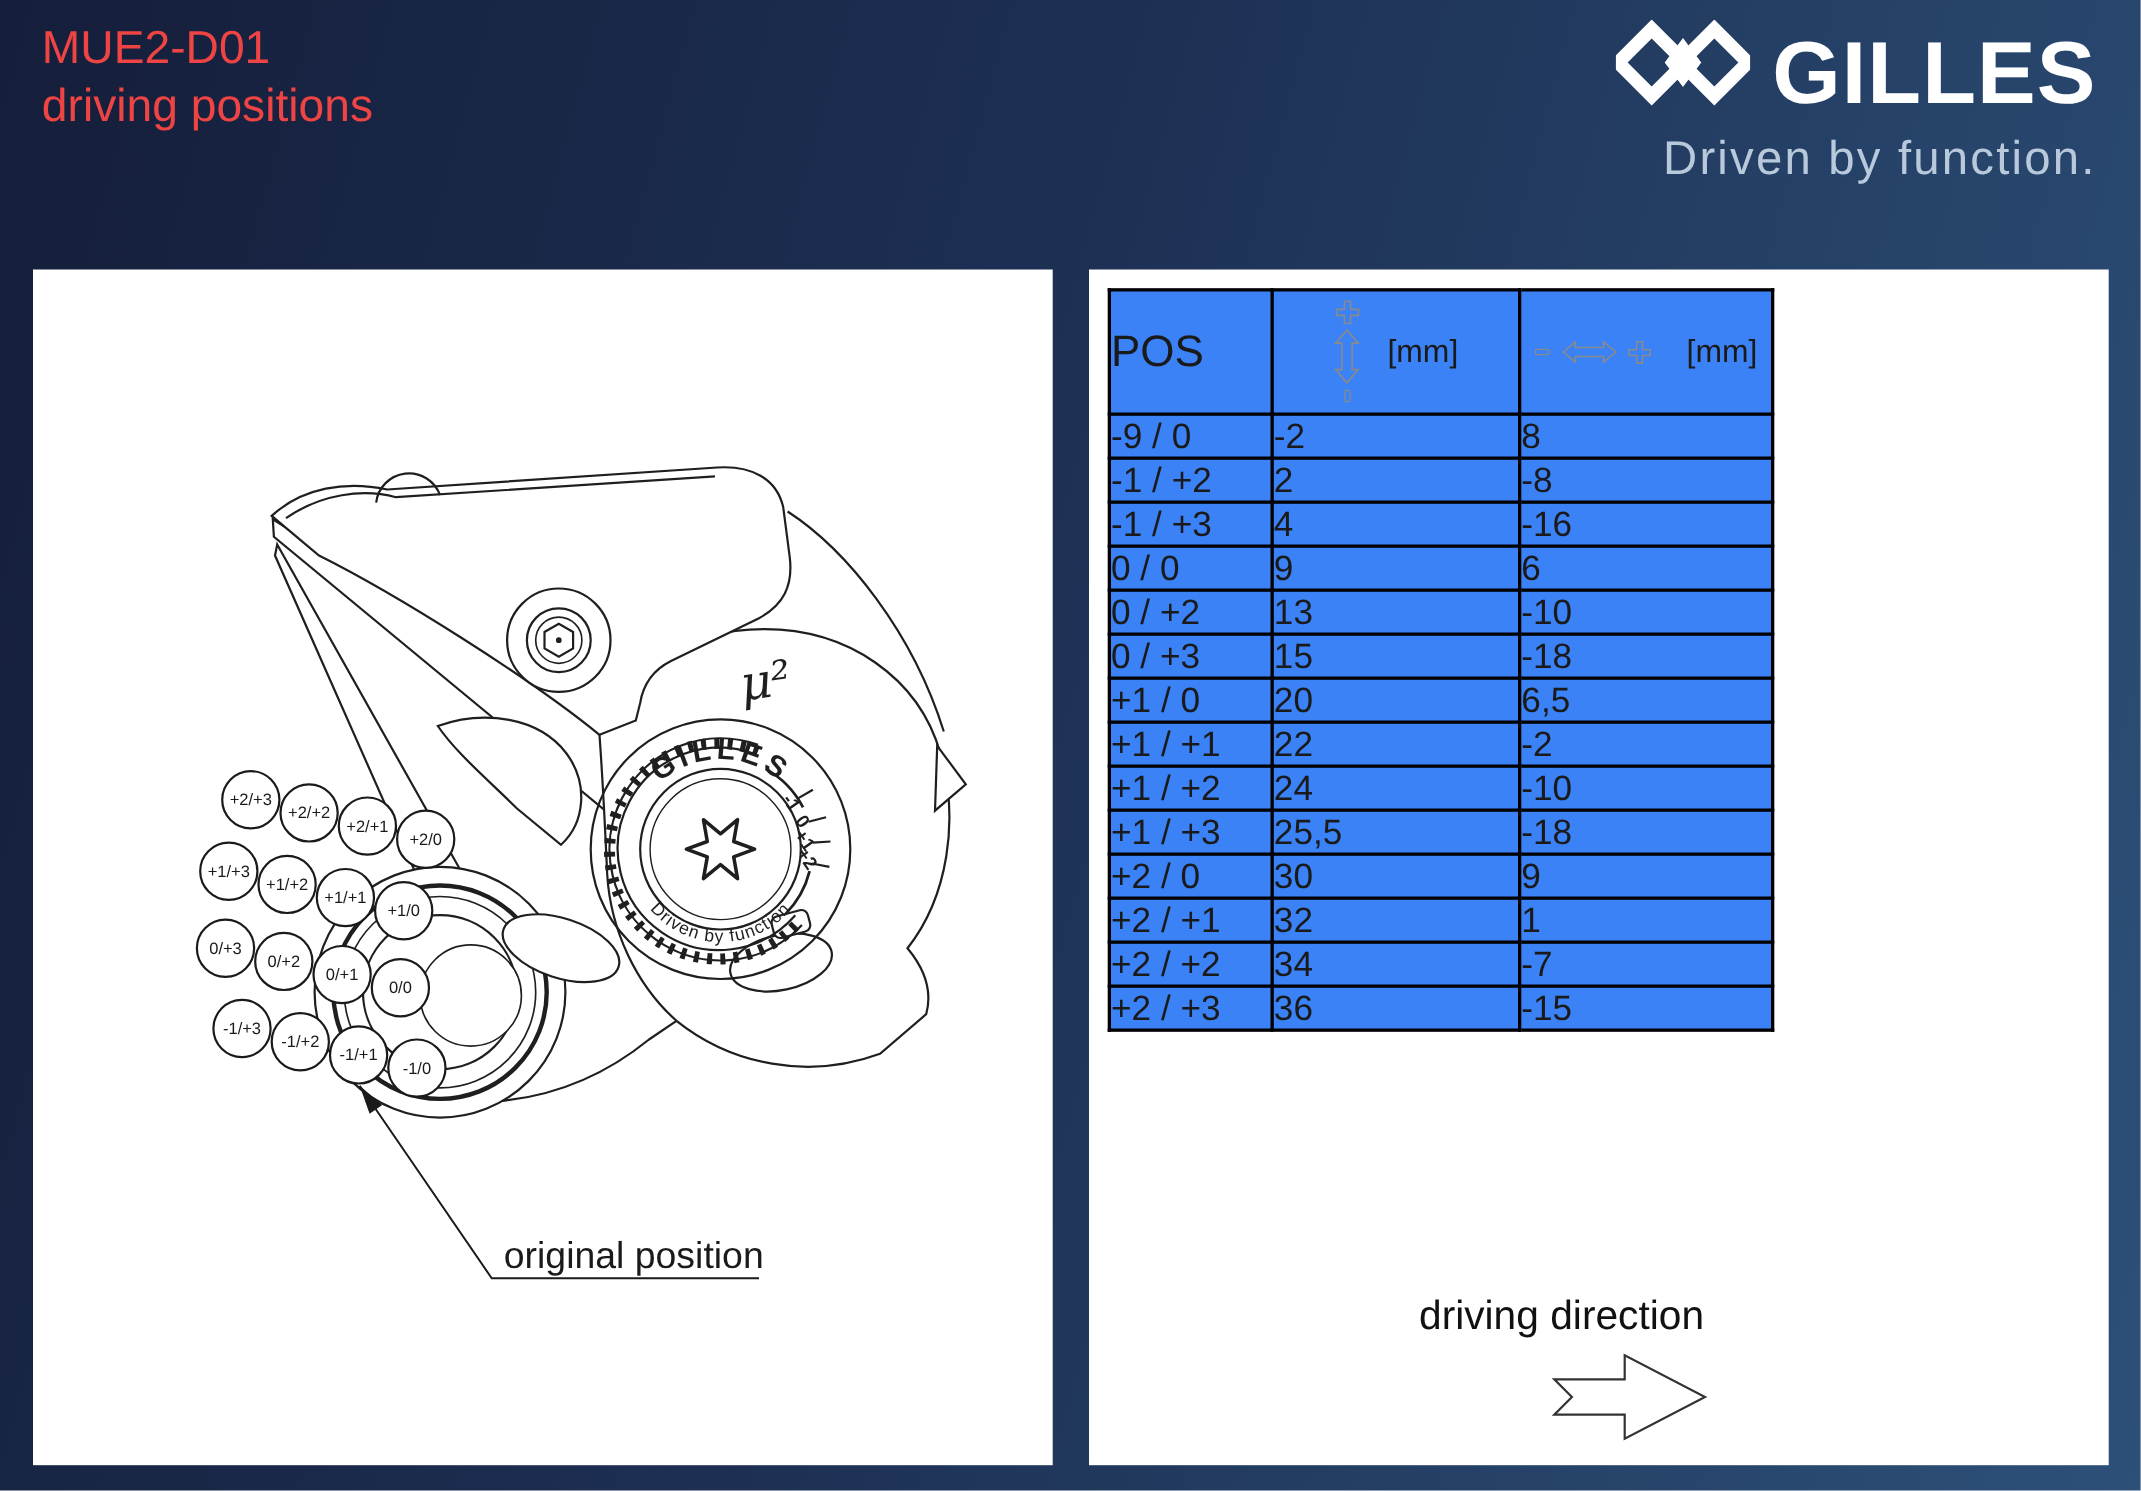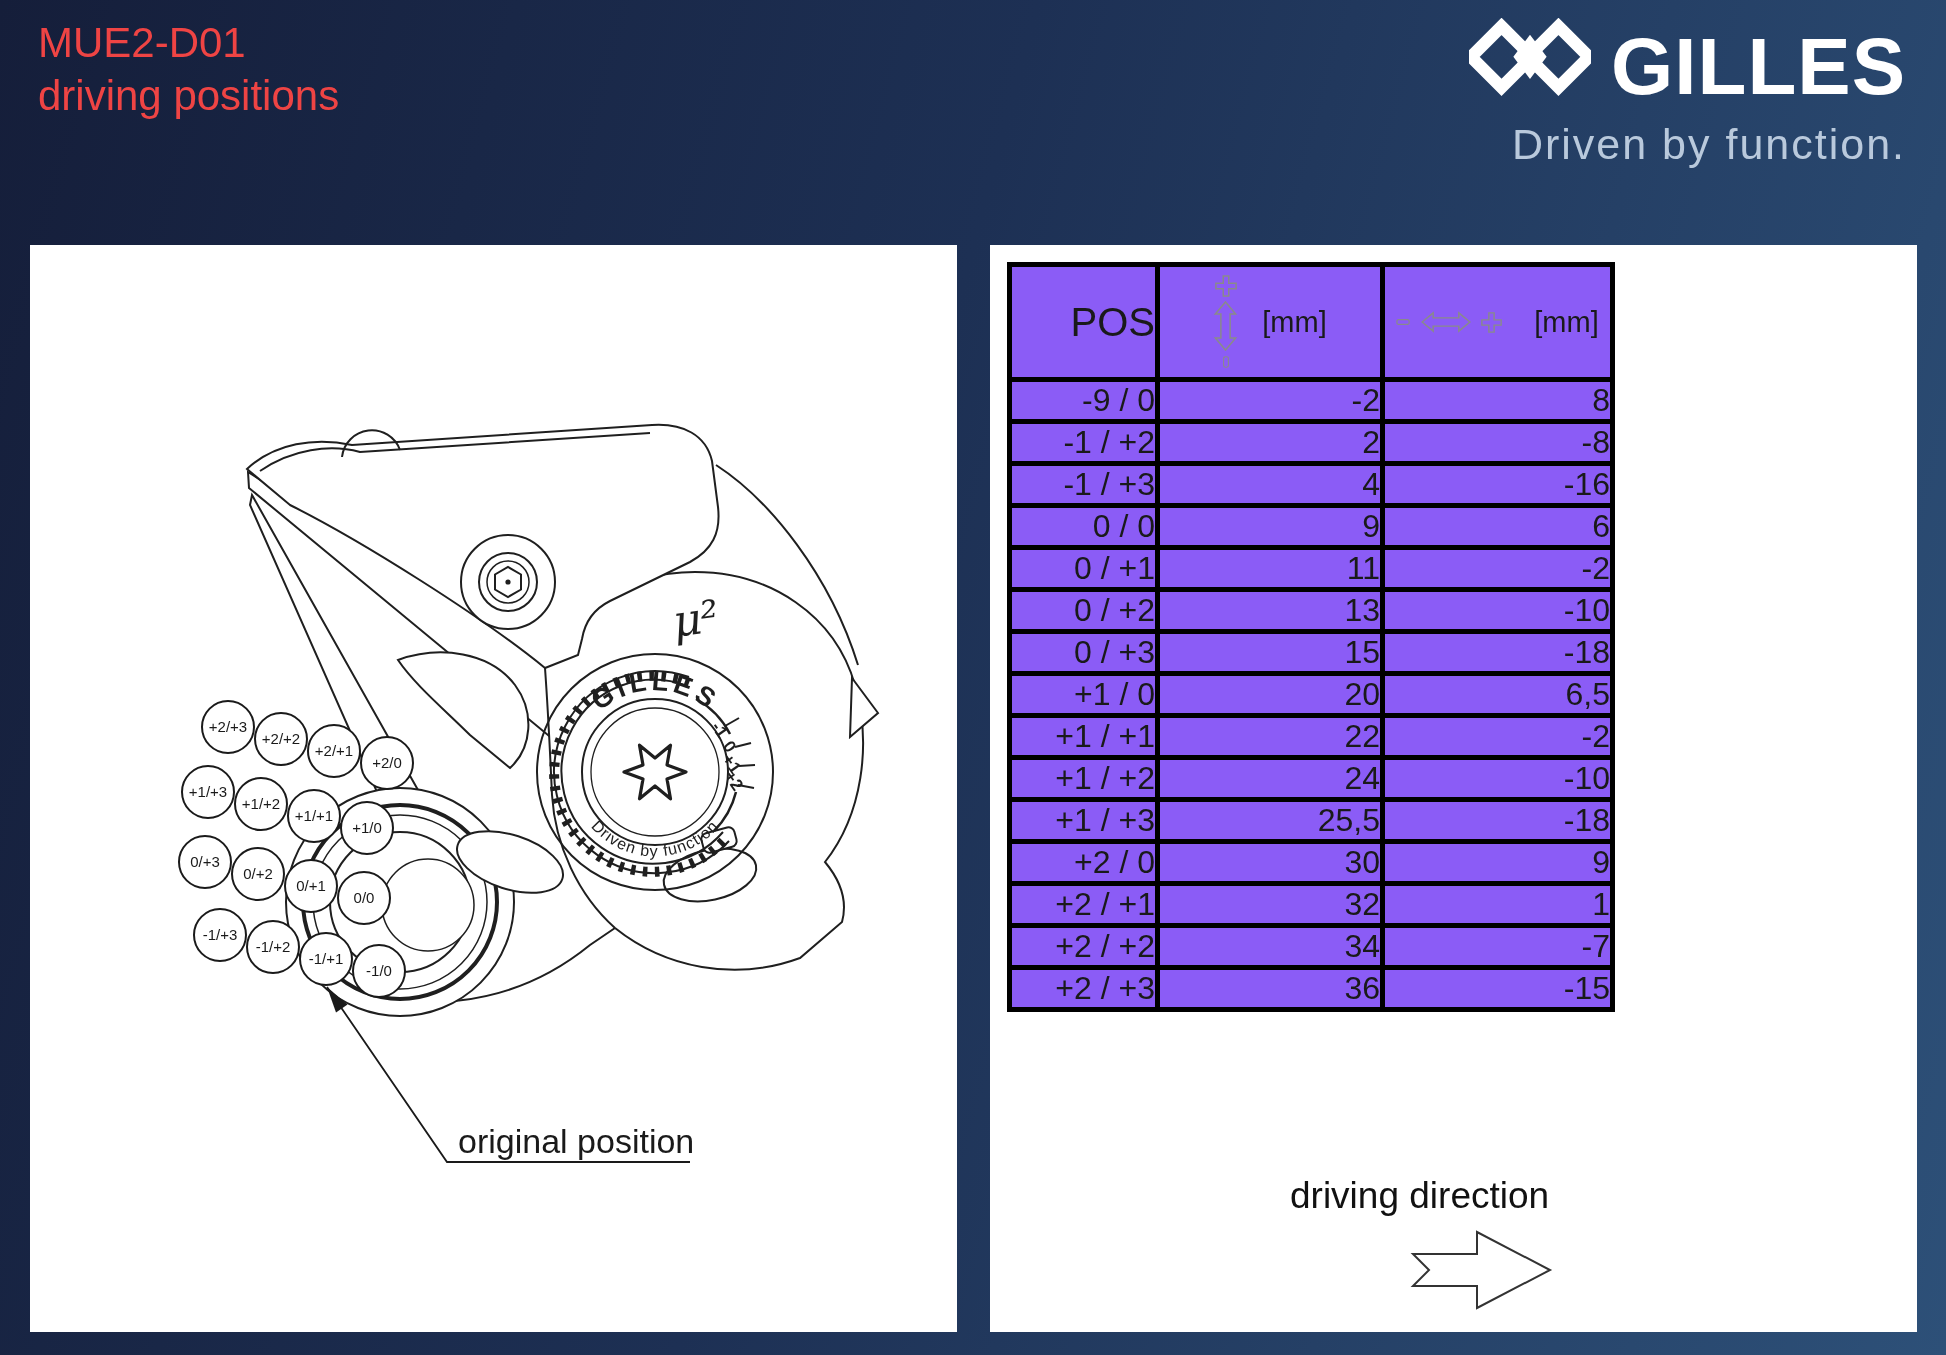--- a/index.html
+++ b/index.html
@@ -14,21 +14,21 @@
   .brand-row{display:flex;align-items:center;gap:20px;justify-content:flex-end;}
   .brand-name{color:#ffffff;font-size:80px;font-weight:800;letter-spacing:1px;line-height:1;}
   .brand-tagline{margin-top:4px;color:#b9c9dc;font-size:43px;font-weight:300;letter-spacing:2px;}
   
   .panel{position:absolute;top:245px;height:1087px;width:927px;background:#ffffff;}
   .panel-left{left:30px;}
   .panel-right{left:990px;}
   .panel-left svg{display:block;}
   
   table.pos-table{position:absolute;left:17px;top:17px;border-collapse:collapse;table-layout:fixed;}
-  .pos-table th,.pos-table td{border:5px solid #000000;padding:0;text-align:right;color:#1a1a1a;background:#8b5cf6;}
+  .pos-table th,.pos-table td{border:3px solid #000000;padding:0;text-align:left;color:#1a1a1a;background:#3b82f6;}
   .pos-table th{height:110px;font-weight:400;}
   .pos-table td{height:36px;font-size:32px;font-weight:400;}
   .col-pos{width:148px;}
   .col-v{width:225px;}
   .col-h{width:230px;}
   .pos-head{font-size:40px;}
   .vhead{display:flex;align-items:center;justify-content:center;gap:24px;}
   .vstack{display:flex;flex-direction:column;align-items:center;gap:4px;}
   .hhead{display:flex;align-items:center;justify-content:center;gap:10px;}
   .unit{font-size:29px;color:#1a1a1a;}
@@ -283,25 +283,20 @@
           <td>-1 / +3</td>
           <td>4</td>
           <td>-16</td>
         </tr>
         <tr>
           <td>0 / 0</td>
           <td>9</td>
           <td>6</td>
         </tr>
         <tr>
-          <td>0 / +1</td>
-          <td>11</td>
-          <td>-2</td>
-        </tr>
-        <tr>
           <td>0 / +2</td>
           <td>13</td>
           <td>-10</td>
         </tr>
         <tr>
           <td>0 / +3</td>
           <td>15</td>
           <td>-18</td>
         </tr>
         <tr>

